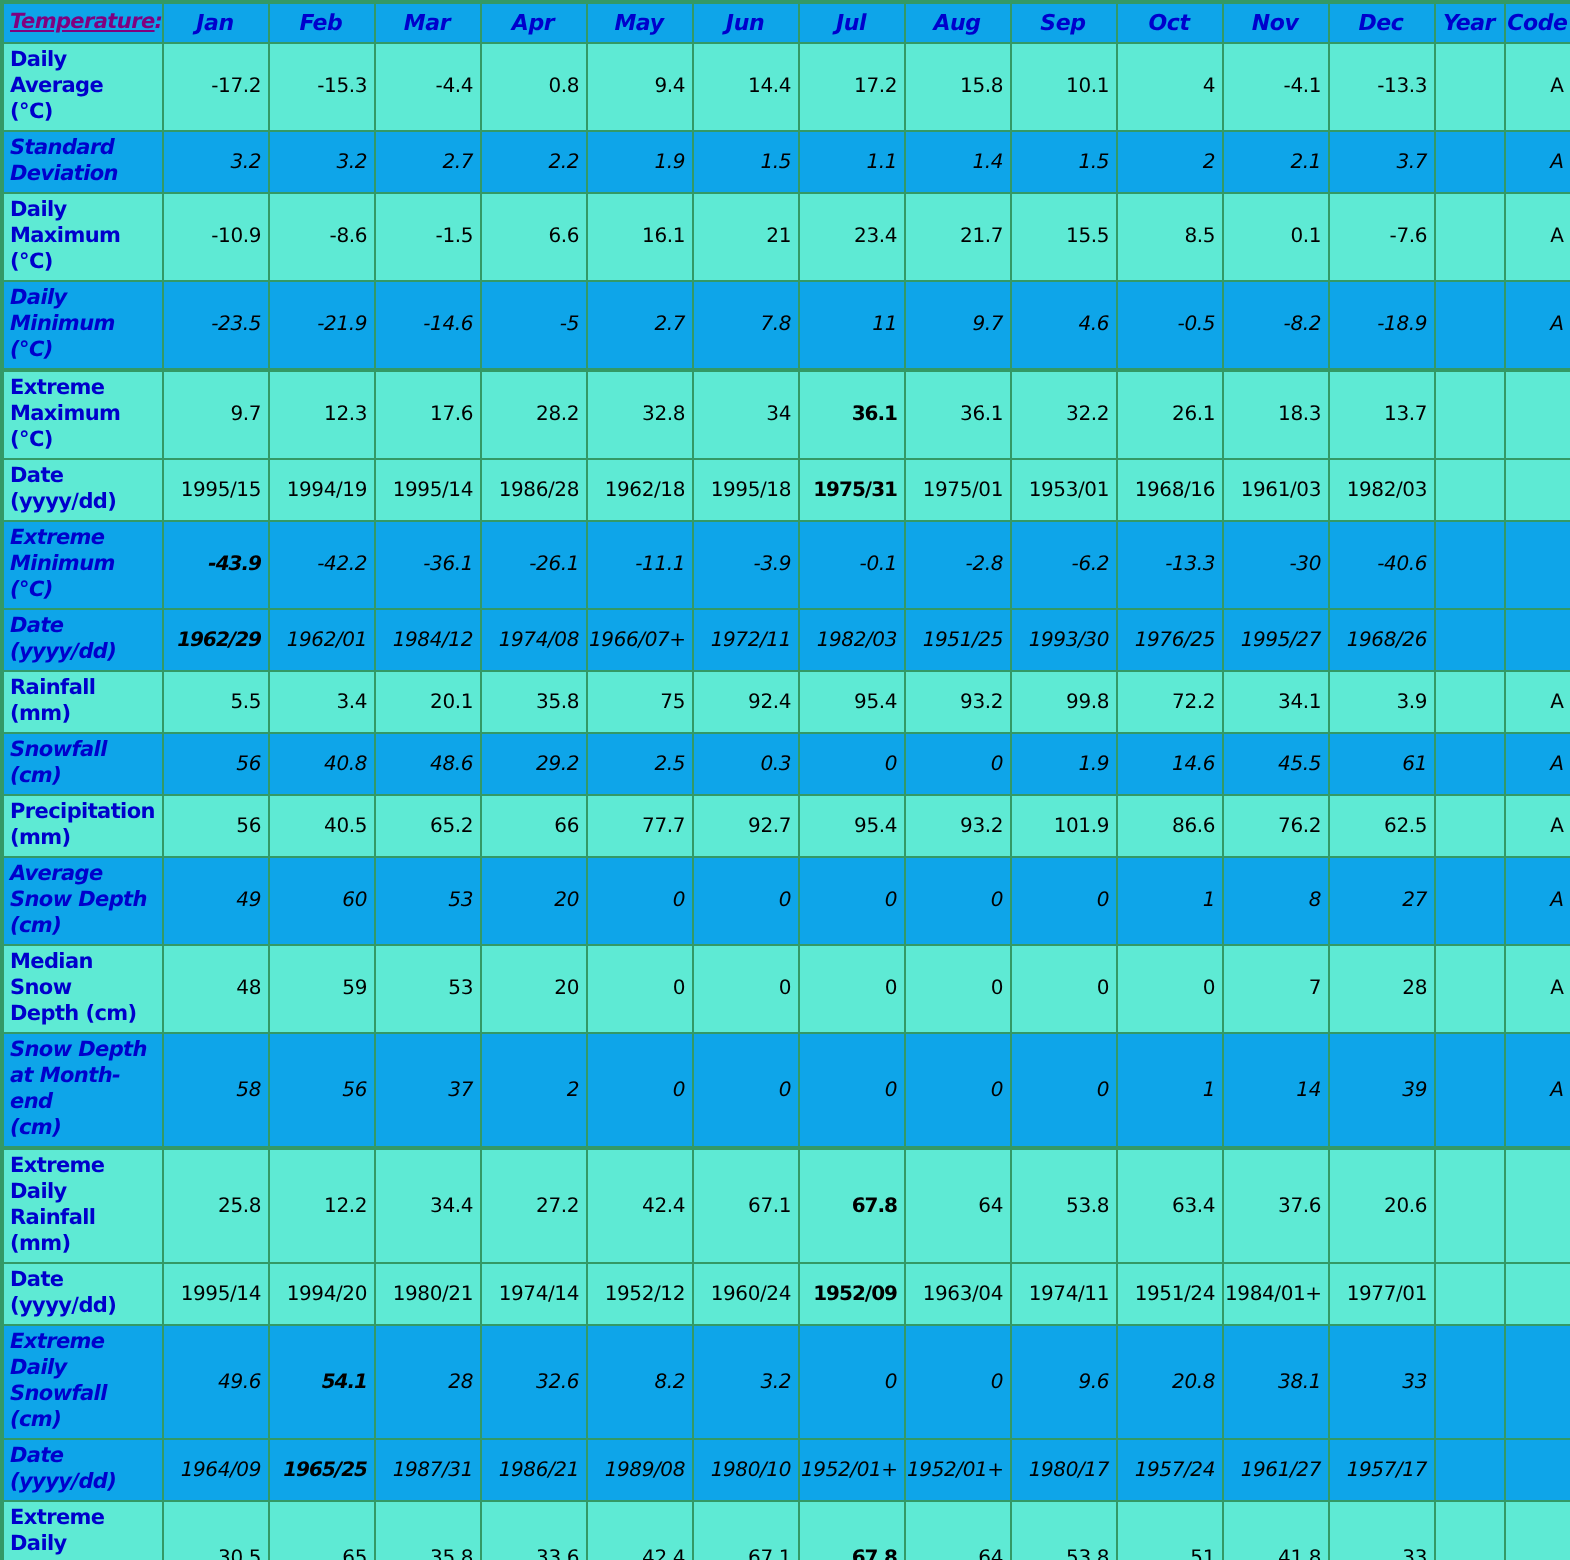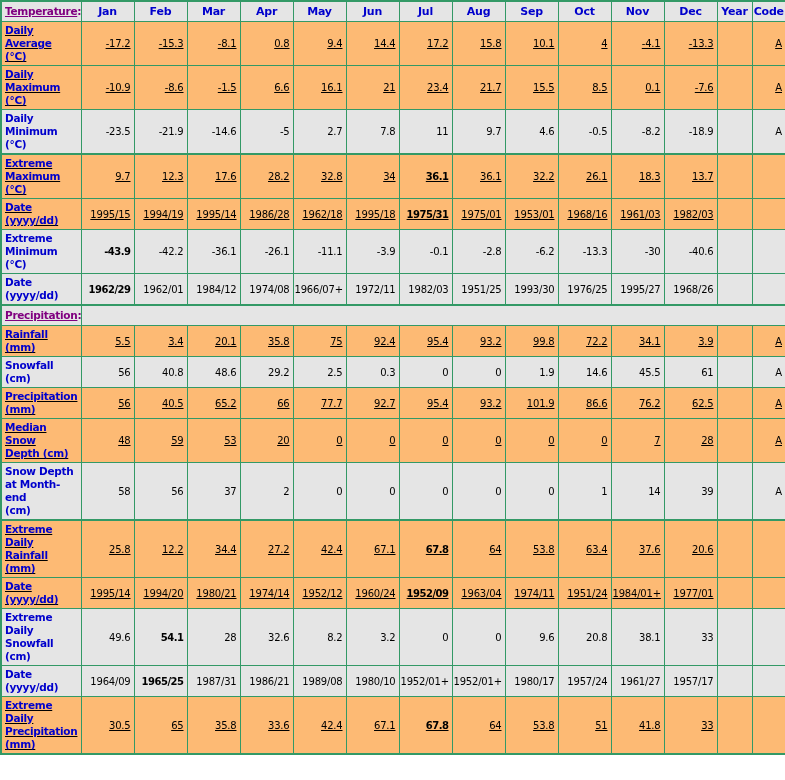--- a/index.html
+++ b/index.html
@@ -1,22 +1,22 @@
 <!DOCTYPE html>
 <html><head>
 <meta charset="utf-8">
 <style>
   html,body{margin:0;padding:0;background:#ffffff;}
   body{font-family:"DejaVu Sans","Liberation Sans",sans-serif;}
   #wrap{width:785px;}
   table{border-collapse:collapse;width:785px;table-layout:fixed;border:2px solid #339966;}
   td{border:1px solid #339966;vertical-align:middle;overflow:visible;}
   tr.bt td{border-top:2px solid #339966;}
-  .row-w{background:#fdba74;text-decoration:underline;}
-  .row-g{background:#e5e5e5;}
+  .row-w{background:#5eead4;}
+  .row-g{background:#0ea5e9;font-style:italic;}
   .label-cell{
     color:#0000cc;font-weight:bold;text-align:left;
     font-size:10.5px;line-height:13px;letter-spacing:-0.3px;
     padding:2px 2px 2px 3px;white-space:pre-line;
   }
   .head-cell{
     color:#0000cc;font-weight:bold;text-align:center;
     font-size:11px;padding:3px 1px;letter-spacing:-0.2px;
   }
   .corner-cell,.section-cell{
@@ -63,30 +63,48 @@
           <td class="head-cell">Nov</td>
           <td class="head-cell">Dec</td>
           <td class="head-cell">Year</td>
           <td class="head-cell">Code</td>
         </tr>
         <tr class="row-w">
           <td class="label-cell">Daily Average
 (°C)</td>
           <td class="value-cell">-17.2</td>
           <td class="value-cell">-15.3</td>
-          <td class="value-cell">-8.1</td>
+          <td class="value-cell">-4.4</td>
           <td class="value-cell">0.8</td>
           <td class="value-cell">9.4</td>
           <td class="value-cell">14.4</td>
           <td class="value-cell">17.2</td>
           <td class="value-cell">15.8</td>
           <td class="value-cell">10.1</td>
           <td class="value-cell">4</td>
           <td class="value-cell">-4.1</td>
           <td class="value-cell">-13.3</td>
+          <td class="year-cell"></td>
+          <td class="code-cell">A</td>
+        </tr>
+        <tr class="row-g">
+          <td class="label-cell">Standard
+Deviation</td>
+          <td class="value-cell">3.2</td>
+          <td class="value-cell">3.2</td>
+          <td class="value-cell">2.7</td>
+          <td class="value-cell">2.2</td>
+          <td class="value-cell">1.9</td>
+          <td class="value-cell">1.5</td>
+          <td class="value-cell">1.1</td>
+          <td class="value-cell">1.4</td>
+          <td class="value-cell">1.5</td>
+          <td class="value-cell">2</td>
+          <td class="value-cell">2.1</td>
+          <td class="value-cell">3.7</td>
           <td class="year-cell"></td>
           <td class="code-cell">A</td>
         </tr>
         <tr class="row-w">
           <td class="label-cell">Daily
 Maximum
 (°C)</td>
           <td class="value-cell">-10.9</td>
           <td class="value-cell">-8.6</td>
           <td class="value-cell">-1.5</td>
@@ -188,24 +206,20 @@
           <td class="value-cell">1972/11</td>
           <td class="value-cell">1982/03</td>
           <td class="value-cell">1951/25</td>
           <td class="value-cell">1993/30</td>
           <td class="value-cell">1976/25</td>
           <td class="value-cell">1995/27</td>
           <td class="value-cell">1968/26</td>
           <td class="year-cell"></td>
           <td class="code-cell"></td>
         </tr>
-        <tr class="row-g bt">
-          <td class="section-cell"><span class="sec-link">Precipitation</span><span class="sec-colon">:</span></td>
-          <td class="section-cell" colspan="14"></td>
-        </tr>
         <tr class="row-w">
           <td class="label-cell">Rainfall (mm)</td>
           <td class="value-cell">5.5</td>
           <td class="value-cell">3.4</td>
           <td class="value-cell">20.1</td>
           <td class="value-cell">35.8</td>
           <td class="value-cell">75</td>
           <td class="value-cell">92.4</td>
           <td class="value-cell">95.4</td>
           <td class="value-cell">93.2</td>
@@ -242,20 +256,39 @@
           <td class="value-cell">65.2</td>
           <td class="value-cell">66</td>
           <td class="value-cell">77.7</td>
           <td class="value-cell">92.7</td>
           <td class="value-cell">95.4</td>
           <td class="value-cell">93.2</td>
           <td class="value-cell">101.9</td>
           <td class="value-cell">86.6</td>
           <td class="value-cell">76.2</td>
           <td class="value-cell">62.5</td>
+          <td class="year-cell"></td>
+          <td class="code-cell">A</td>
+        </tr>
+        <tr class="row-g">
+          <td class="label-cell">Average
+Snow Depth
+(cm)</td>
+          <td class="value-cell">49</td>
+          <td class="value-cell">60</td>
+          <td class="value-cell">53</td>
+          <td class="value-cell">20</td>
+          <td class="value-cell">0</td>
+          <td class="value-cell">0</td>
+          <td class="value-cell">0</td>
+          <td class="value-cell">0</td>
+          <td class="value-cell">0</td>
+          <td class="value-cell">1</td>
+          <td class="value-cell">8</td>
+          <td class="value-cell">27</td>
           <td class="year-cell"></td>
           <td class="code-cell">A</td>
         </tr>
         <tr class="row-w">
           <td class="label-cell">Median Snow
 Depth (cm)</td>
           <td class="value-cell">48</td>
           <td class="value-cell">59</td>
           <td class="value-cell">53</td>
           <td class="value-cell">20</td>

